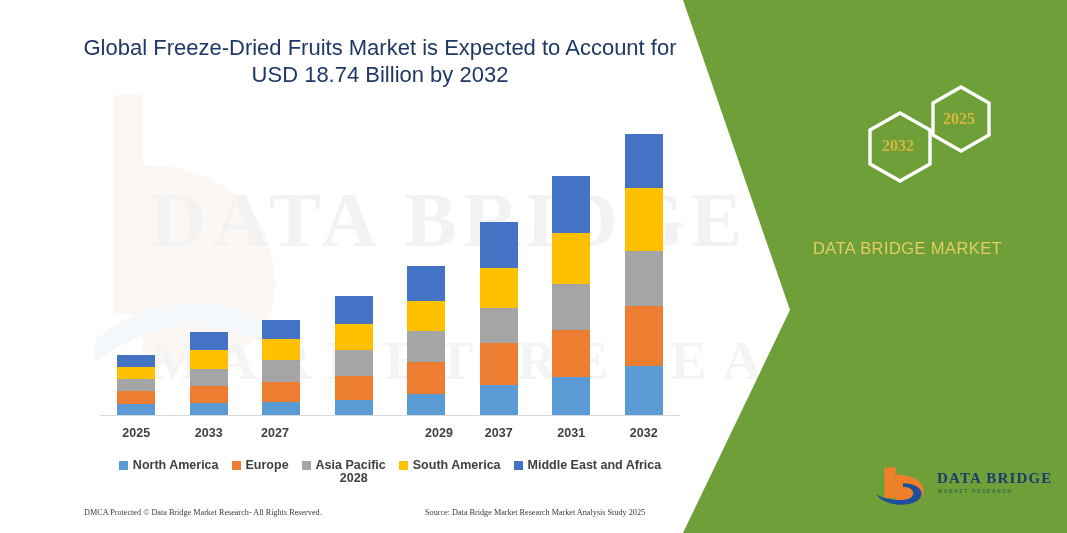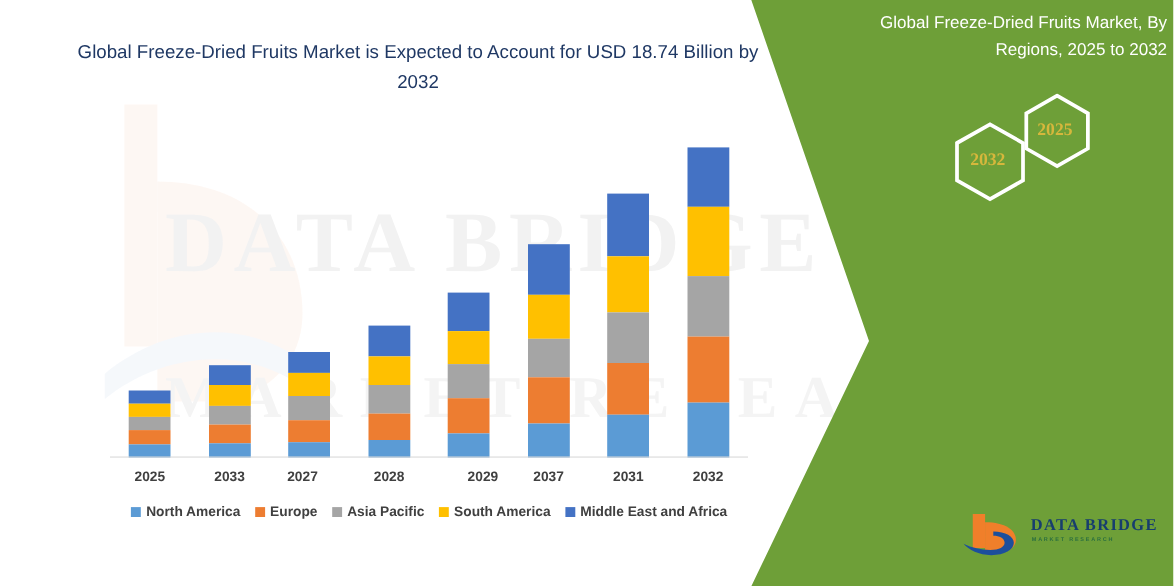--- a/index.html
+++ b/index.html
@@ -27,21 +27,21 @@
   .wm-text2{
     position:absolute;left:150px;top:330px;width:880px;
     font-size:54px;font-weight:700;letter-spacing:16px;
     color:#f4f4f4;white-space:nowrap;pointer-events:none;
     font-family:"Liberation Serif",serif;
   }
 
   #chart-title{
     position:absolute;left:70px;top:34px;width:620px;
     text-align:center;color:#1f3864;
-    font-size:17px;line-height:27px;font-weight:400;
+    font-size:22px;line-height:27px;font-weight:400;
   }
 
   
   #plot{position:absolute;left:100px;top:110px;width:580px;height:306px;}
   #axis-line{position:absolute;left:100px;top:415px;width:580px;height:1px;background:#d9d9d9;}
   .bar-group{position:absolute;bottom:0;width:38px;}
   .seg{width:100%;display:block;}
   #x-labels{position:absolute;left:100px;top:426px;width:580px;height:20px;}
   .x-label{
     position:absolute;width:60px;text-align:center;
@@ -167,21 +167,21 @@
           <div class="seg" title="Asia Pacific 2032: 3.63" style="height: 54.6411px; background: rgb(165, 165, 165);"></div>
           <div class="seg" title="Europe 2032: 4.03" style="height: 60.6621px; background: rgb(237, 125, 49);"></div>
           <div class="seg" title="North America 2032: 3.3" style="height: 49.6737px; background: rgb(91, 155, 213);"></div>
         </div>
       </div>
     <div id="axis-line"></div>
     <div id="x-labels">
         <div class="x-label" style="left: 6.25px;">2025</div>
         <div class="x-label" style="left: 78.75px;">2033</div>
         <div class="x-label" style="left: 145px;">2027</div>
-        <div class="x-label" style="left: 223.75px;">2028</div>
+        <div class="x-label" style="left: 223.75px; margin-top: 45px;">2028</div>
         <div class="x-label" style="left: 309px;">2029</div>
         <div class="x-label" style="left: 368.75px;">2037</div>
         <div class="x-label" style="left: 441.25px;">2031</div>
         <div class="x-label" style="left: 513.75px;">2032</div>
       </div>
     <div id="legend">
         <div class="legend-item">
           <span class="legend-swatch" style="background: rgb(91, 155, 213);"></span>
           <span class="legend-label">North America</span>
         </div>
@@ -196,39 +196,43 @@
         <div class="legend-item">
           <span class="legend-swatch" style="background: rgb(255, 192, 0);"></span>
           <span class="legend-label">South America</span>
         </div>
         <div class="legend-item">
           <span class="legend-swatch" style="background: rgb(68, 114, 196);"></span>
           <span class="legend-label">Middle East and Africa</span>
         </div>
       </div>
 
+    <div id="footer">
+      <span id="footer-left">DMCA Protected © Data Bridge Market Research-  All Rights Reserved.</span>
+      <span id="footer-right">Source: Data Bridge Market Research  Market Analysis Study 2025</span>
+    </div>
   </div>
 
   <svg id="green-panel" viewBox="0 0 1067 533">
     <path d="M1067 0 L1067 533 L683 533 L790 310 L683 0 Z" fill="#6e9f38"></path>
   </svg>
 
   <div id="right-content">
-    <div id="right-title">Global Freeze-Dried Fruits Market, By Regions, 2025 to 2032</div>
 
     <div class="hexwrap">
       <svg viewBox="0 0 240 120" width="240" height="120">
         <polygon points="45,45 75,28 105,45 105,79 75,96 45,79" fill="none" stroke="#ffffff" stroke-width="3.4"></polygon>
         <polygon points="108,18 136,2 164,18 164,50 136,66 108,50" fill="none" stroke="#ffffff" stroke-width="3.4"></polygon>
       </svg>
       <div class="hex-label" style="left:57px;top:52px;">2032</div>
       <div class="hex-label" style="left:118px;top:25px;">2025</div>
     </div>
 
     <div id="brand">
+      <div>DATA BRIDGE MARKET</div>
     </div>
 
     <div id="logo">
       <svg viewBox="0 0 60 46" width="56" height="44" style="position:absolute;left:0;top:2px;">
         <path d="M10 3 L22 3 L22 36 L10 36 Z" fill="#f07f2a"></path>
         <path d="M22 11 C42 11 52 19 52 28 C52 36 44 41 33 41 L22 41 Z" fill="#f07f2a"></path>
         <path d="M30 20 C42 20 50 25 50 31 C50 38 41 43 28 43 C16 43 6 38 1 32 C9 36 18 38 27 38 C36 38 41 35 41 31 C41 26 36 24 30 24 Z" fill="#1c4f9c"></path>
       </svg>
       <div id="logo-name">DATA BRIDGE</div>
       <div id="logo-sub">MARKET RESEARCH</div>

